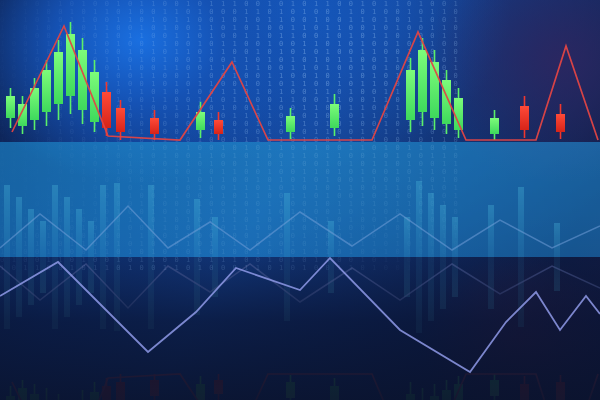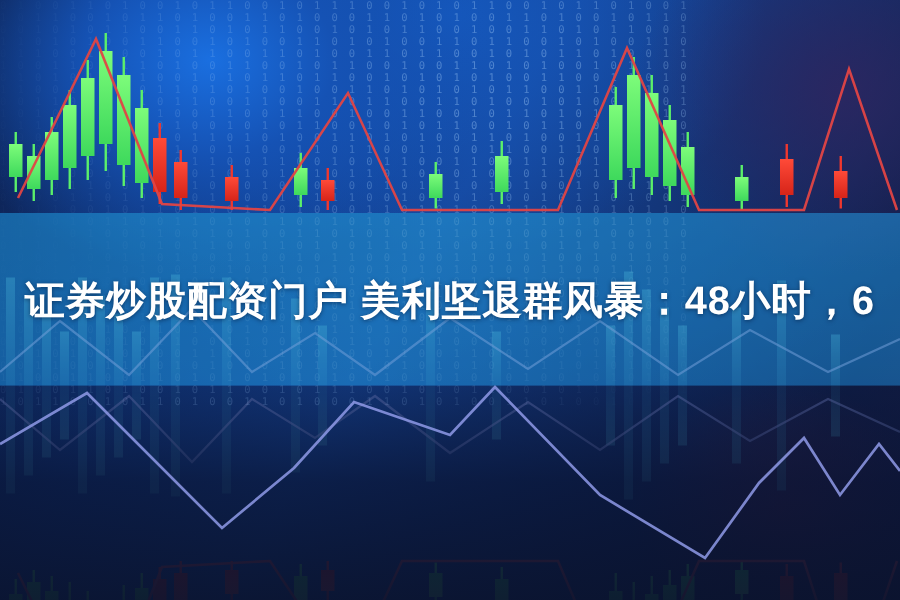--- a/index.html
+++ b/index.html
@@ -406,16 +406,15 @@
   <div class="chart-layer">
     <svg width="600" height="400" viewBox="0 0 600 400" xmlns="http://www.w3.org/2000/svg">
       <polyline id="violet-lower" fill="none" stroke="#8f9ae8" stroke-width="1.8" opacity="0.85" points="0,296 58,262 148,352 196,312 236,268 300,290 330,258 400,330 470,372 506,322 536,292 560,330 586,296 600,314"></polyline>
     </svg>
   </div>
 
   <div class="band"></div>
   <div class="band2"></div>
 
   <div class="headline">
-    <div class="hl-line l1">证券炒股配资门户 美利坚退群风暴：48小时，6</div>
   </div>
 
 </div>
 
 </body></html>

